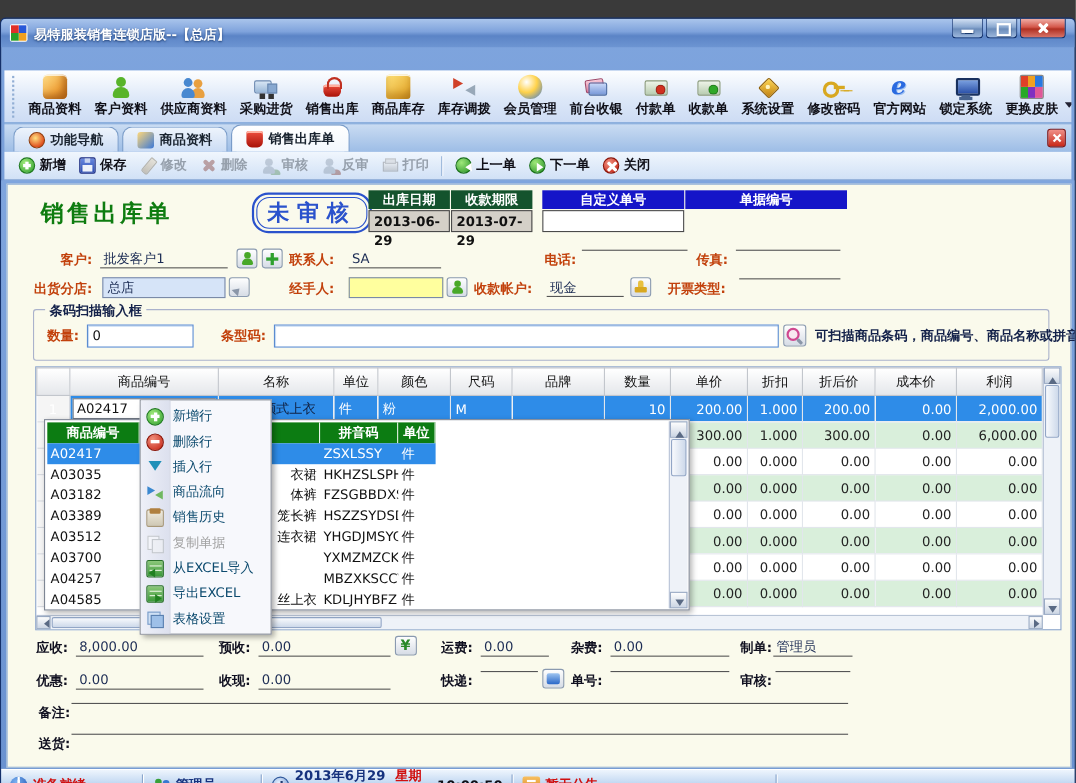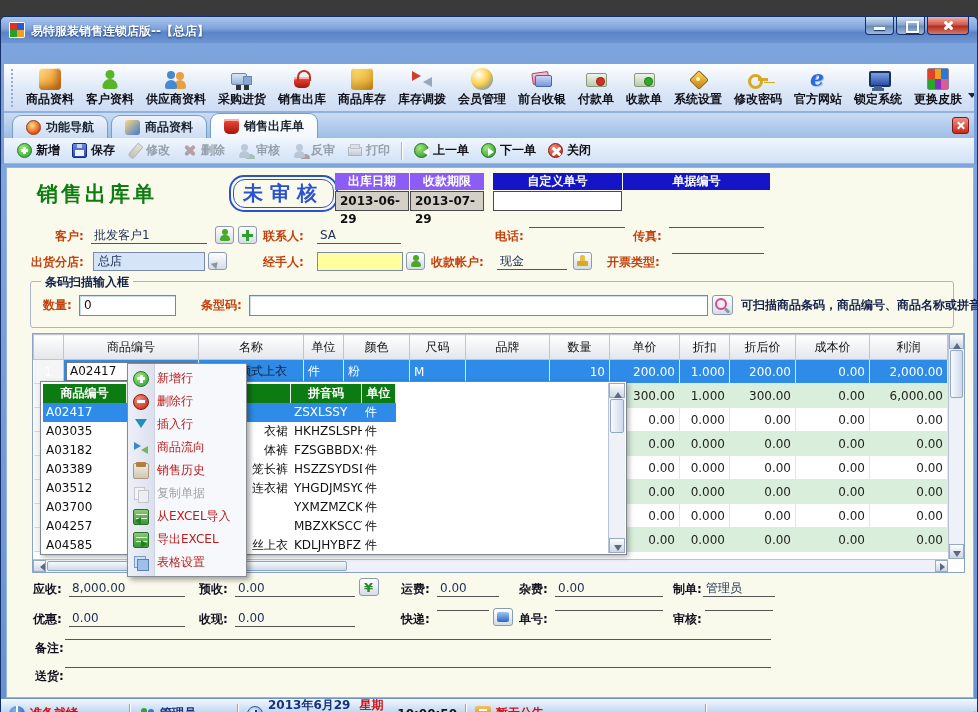--- a/index.html
+++ b/index.html
@@ -93,21 +93,21 @@
 .d-closec{border-radius:50%;background:radial-gradient(circle at 35% 30%,#f09080,#c01808);border:1px solid #8a1408}
 .d-closec::before,.d-closec::after{content:"";position:absolute;left:6px;top:2px;width:3px;height:11px;background:#fff;border-radius:1px}
 .d-closec::before{transform:rotate(45deg)}.d-closec::after{transform:rotate(-45deg)}
 
 .workarea{position:absolute;top:147px;left:0;right:0;bottom:28px;background:linear-gradient(#7fa5de,#6a92d0);padding:3px 5px}
 .panel{position:relative;width:968px;height:531px;background:#fafaec;border:1px solid #98b4d8}
 .ftitle{position:absolute;left:30px;top:12px;font-size:21px;font-weight:bold;color:#0e7c10;letter-spacing:3px}
 .stamp{position:absolute;left:222px;top:7px;padding:3px 12px;font-size:20px;font-weight:bold;color:#2a52cc;letter-spacing:7px;border:2px solid #2a52cc;border-radius:15px}
 .stamp::after{content:"";position:absolute;inset:2px;border:1px solid #2a52cc;border-radius:12px}
 .hcell{position:absolute;height:17px;color:#fff;font-weight:bold;text-align:center;line-height:17px;font-size:12px}
-.hgreen{background:#8b5cf6}.hblue{background:#1515c8}
+.hgreen{background:#14532d}.hblue{background:#1515c8}
 .vcell{position:absolute;height:20px;background:#d4d0c8;border:1px solid #4a4a4a;font-weight:bold;line-height:18px;padding-left:4px;color:#111}
 .vwhite{background:#fff}
 .lab{position:absolute;font-weight:bold;color:#c2410c;line-height:17px;white-space:nowrap}
 .uval{position:absolute;border-bottom:1px solid #555;color:#1c2c54;line-height:16px;padding:0 3px;white-space:nowrap}
 .inbox{position:absolute;height:19px;border:1px solid #7a8aa8;background:#fff;line-height:17px;padding:0 4px;color:#1c2c54}
 .sbtn{position:absolute;width:19px;height:18px;background:linear-gradient(#fefefe,#d6dce6);border:1px solid #8a9ab0;border-radius:3px}
 .mi{position:absolute;inset:0}
 .m-person::before{content:"";position:absolute;left:6px;top:2px;width:6px;height:6px;border-radius:50%;background:#48a828}
 .m-person::after{content:"";position:absolute;left:4px;bottom:2px;width:10px;height:6px;border-radius:5px 5px 2px 2px;background:#48a828}
 .m-plus::before{content:"";position:absolute;left:3px;top:7px;width:11px;height:3px;background:#2ea02e}
@@ -146,21 +146,21 @@
 .lookup{position:absolute;left:33px;top:213px;width:587px;height:174px;background:#fff;border:1px solid #7e8694;box-shadow:2px 2px 5px rgba(0,0,0,.3)}
 .lkh{position:absolute;top:2px;height:19px;background:#0c7c12;color:#fff;font-weight:bold;text-align:center;line-height:19px;border-right:1px solid #e8f4e8;overflow:hidden}
 .lkrow{position:absolute;left:2px;height:19px;line-height:19px;white-space:nowrap}
 .lkc{position:absolute;top:0;height:19px;overflow:hidden;padding:0 3px;color:#111}
 .lksel{background:#2e8ce8}
 .lksel .lkc{color:#fff}
 .lkc.rr{text-align:right}
 
 .cmenu{position:absolute;left:120px;top:195px;width:120px;height:214px;background:#f7f8fc;border:1px solid #868b94;box-shadow:3px 3px 5px rgba(0,0,0,.35);padding-top:3px}
 .cmenu::before{content:"";position:absolute;left:0;top:0;bottom:0;width:26px;background:linear-gradient(90deg,#eef0f8,#dce0ee);border-right:1px solid #cdd2e2}
-.citem{position:relative;height:23px;display:flex;align-items:center;gap:8px;padding-left:5px;color:#b91c1c;white-space:nowrap}
+.citem{position:relative;height:23px;display:flex;align-items:center;gap:8px;padding-left:5px;color:#0c4a6e;white-space:nowrap}
 .citem.dis{color:#a2a2a2}
 .citem.dis .cic{opacity:.5;filter:grayscale(70%)}
 .cic{position:relative;width:16px;height:16px;flex:none}
 .c-plus{background:radial-gradient(circle at 35% 30%,#9fe87a,#2e9e2e);border-radius:50%;border:1px solid #1e7a1e}
 .c-plus::before{content:"";position:absolute;left:3px;top:5.5px;width:8px;height:3px;background:#fff}
 .c-plus::after{content:"";position:absolute;left:5.5px;top:3px;width:3px;height:8px;background:#fff}
 .c-minus{background:radial-gradient(circle at 35% 30%,#f0907e,#c41e0e);border-radius:50%;border:1px solid #8a1408}
 .c-minus::before{content:"";position:absolute;left:3px;top:5.5px;width:8px;height:3px;background:#fff}
 .c-insert::after{content:"";position:absolute;left:2px;top:2px;border:6px solid transparent;border-top:9px solid #2090b8}
 .c-flow::before{content:"";position:absolute;left:1px;top:2px;border:4px solid transparent;border-left:7px solid #3a88d0}

